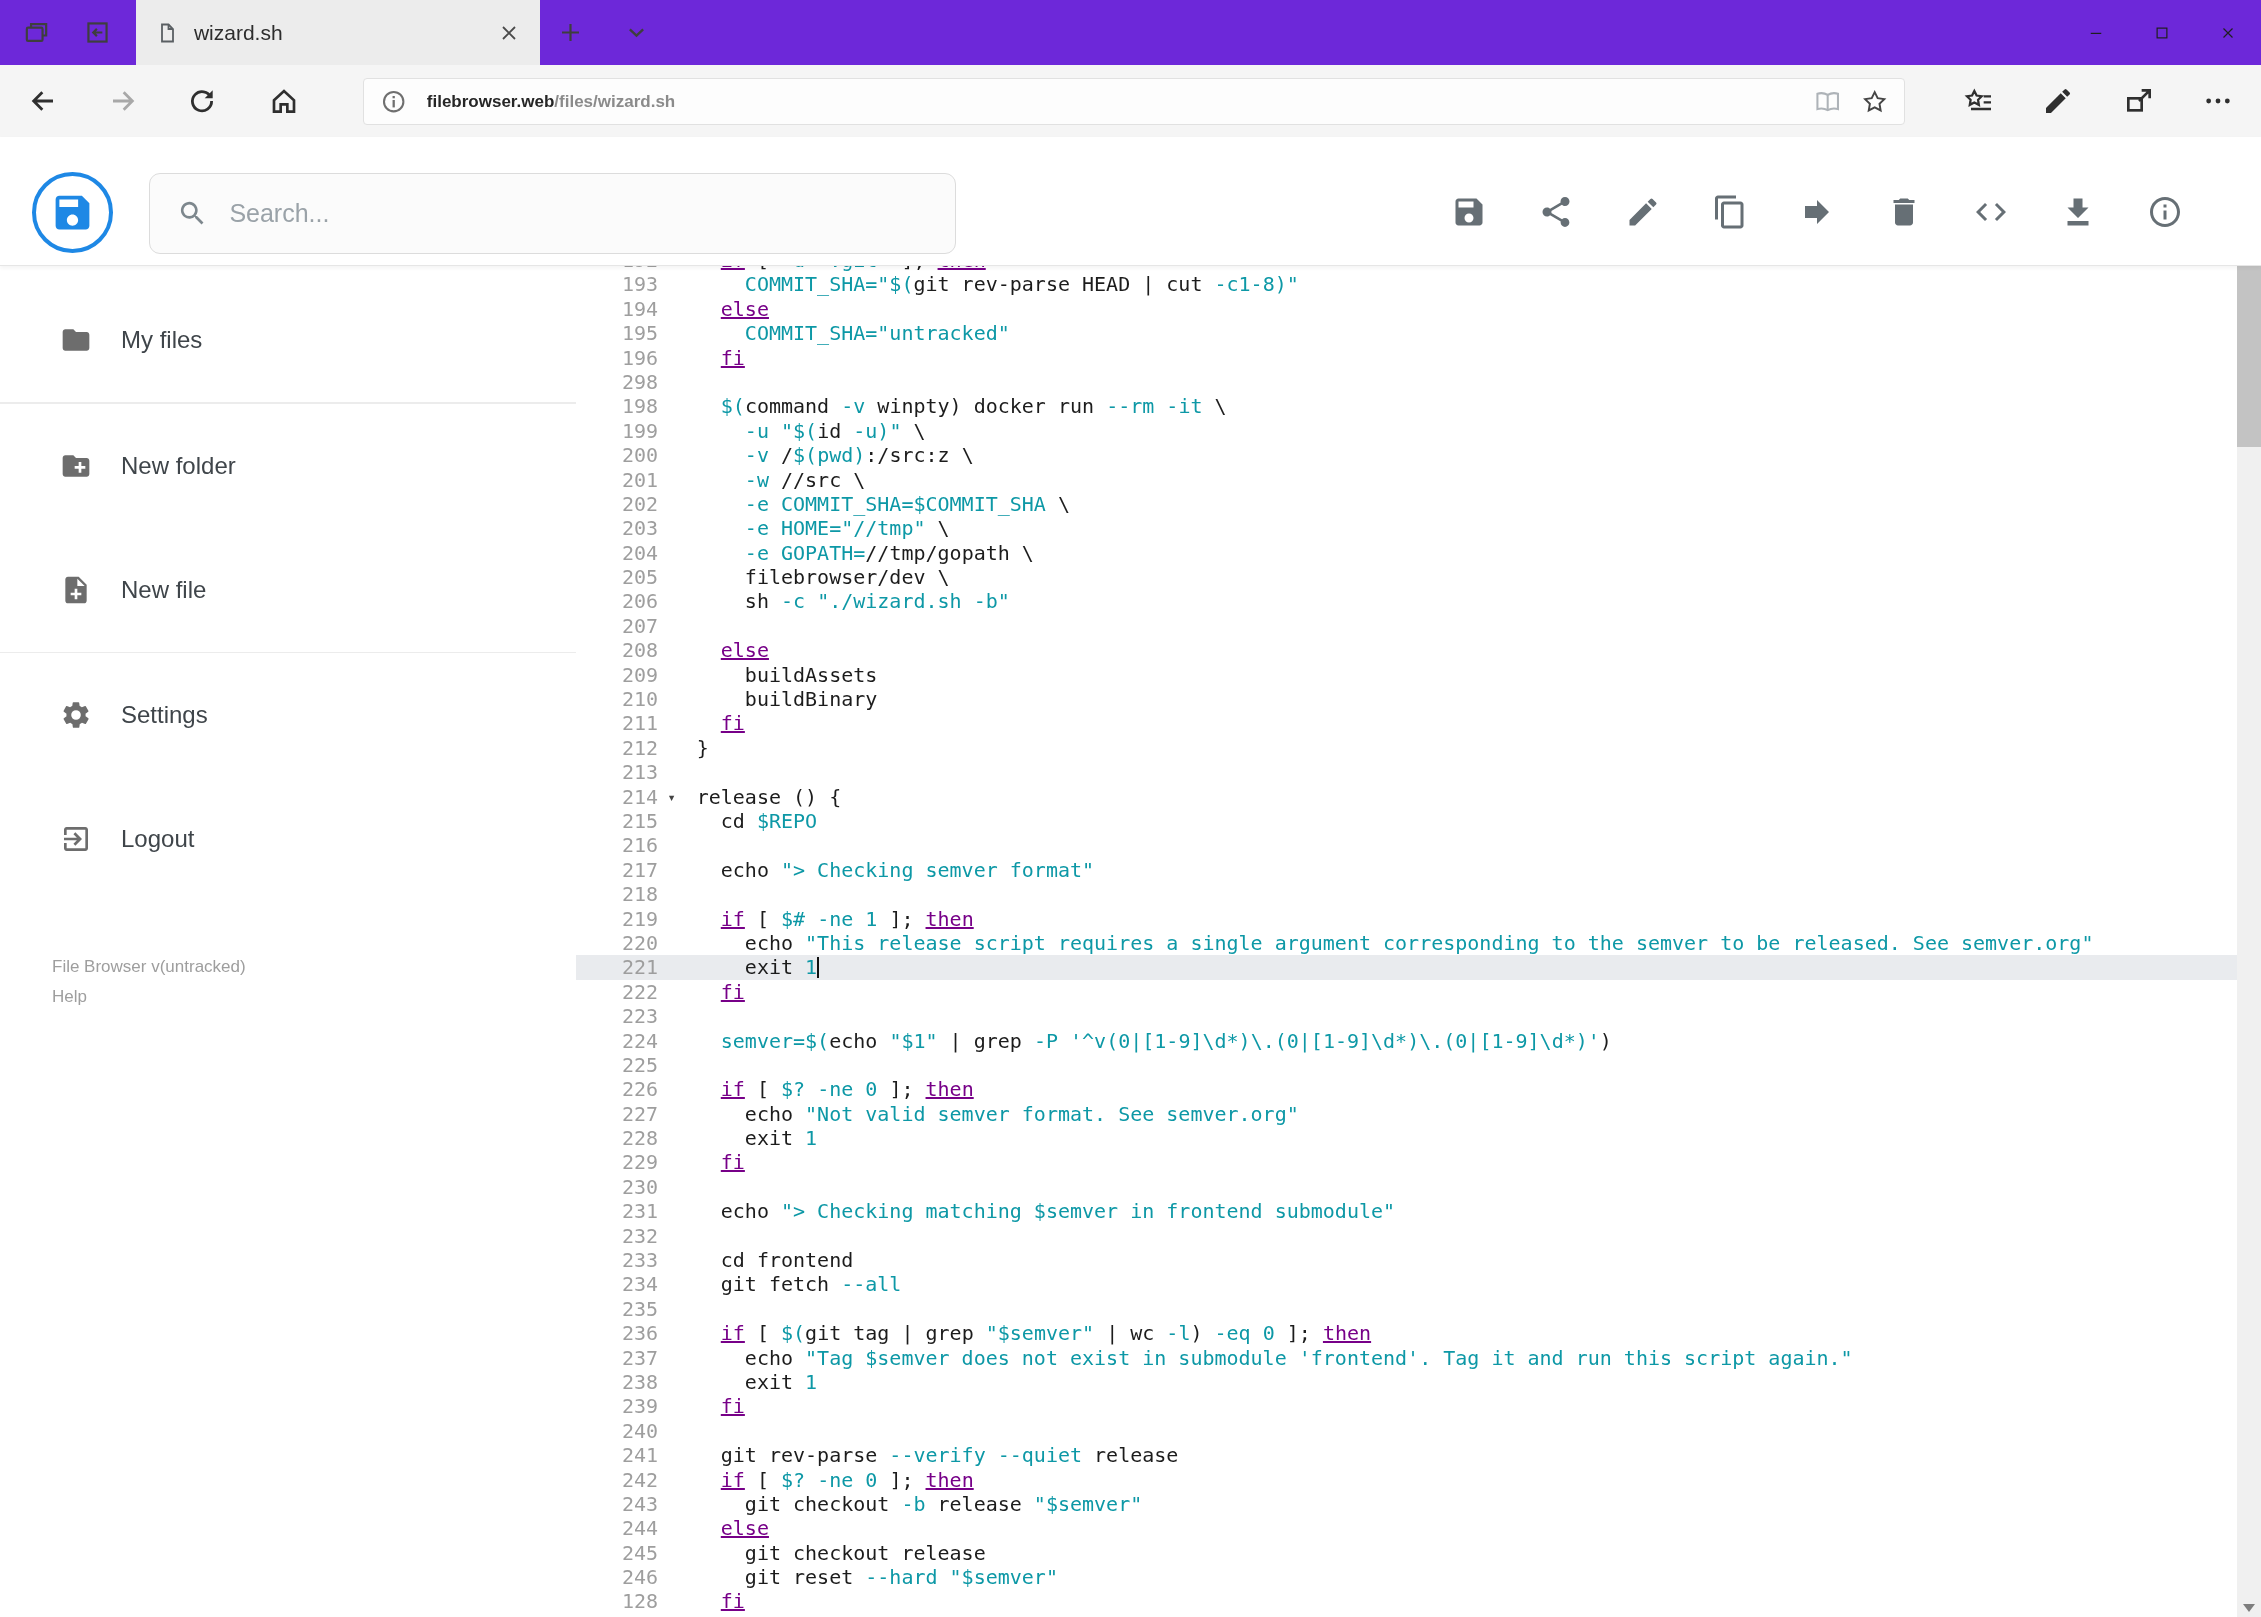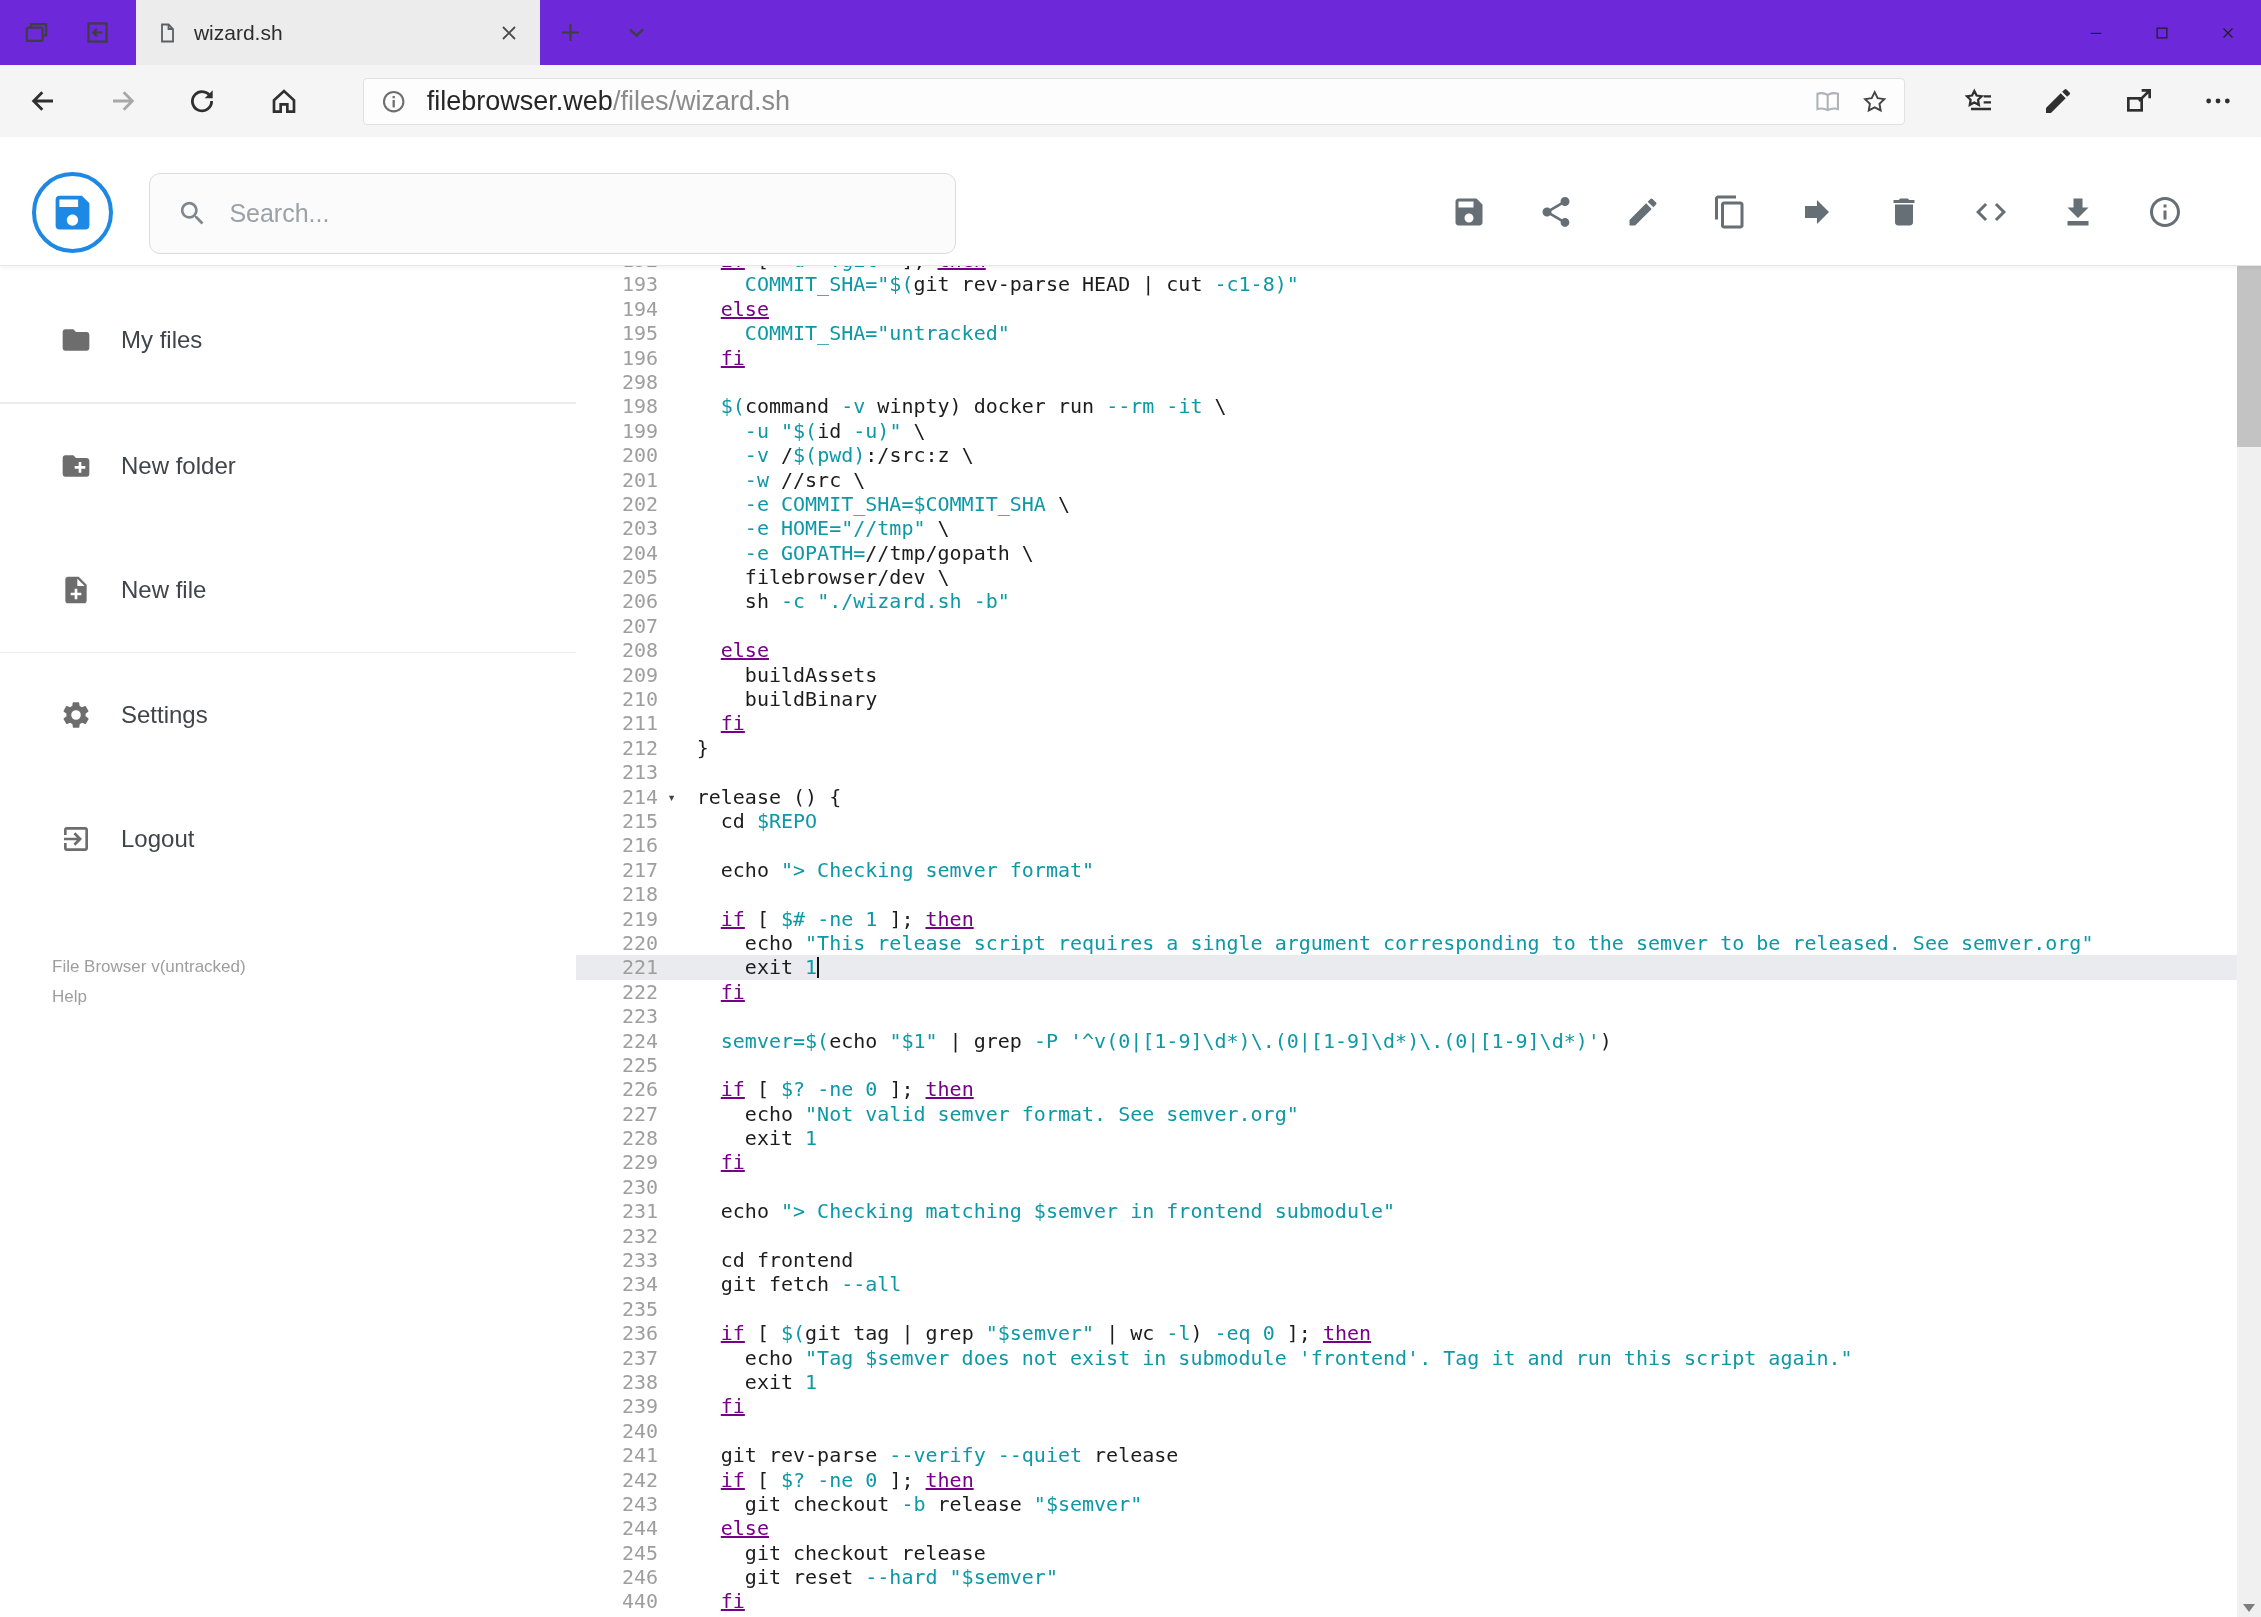--- a/index.html
+++ b/index.html
@@ -27,21 +27,21 @@
 
   
   .navbar { position:absolute; left:0; top:65px; width:100%; height:73px; background:#f5f5f5; }
   .nav-icon { position:absolute; top:20px; width:32px; height:32px; color:#2f2f2f; }
   .nav-icon svg { width:100%; height:100%; }
   .nav-icon.disabled { color:#a8a8a8; }
   .addressbar { position:absolute; left:363px; top:13px; width:1542px; height:47px; background:#fdfdfd;
                 border:1.6px solid #e1e1e1; border-radius:4px; display:flex; align-items:center; padding:0 16px; gap:19.4px; }
   .addr-icon { width:27.4px; height:27.4px; color:#6f6f6f; flex:none; }
   .addr-icon svg { width:100%; height:100%; }
-  .url { font-size:27px; white-space:nowrap; }
+  .url { font-size:17px; white-space:nowrap;font-weight:bold; }
   .url .host { color:#262626; }
   .url .path { color:#8b8b8b; }
   .addr-spacer { flex:1; }
 
   
   .app-header { position:absolute; left:0; top:137px; width:100%; height:129px; background:#fff;
                 border-bottom:1.6px solid #e6e6e6; box-shadow:0 2.4px 4px rgba(0,0,0,.05); z-index:2; }
   .logo { position:absolute; left:31.5px; top:35px; width:81px; height:81px; border-radius:50%;
           border:4.8px solid var(--brand); background:#fff; display:flex; align-items:center; justify-content:center; }
   .logo svg { width:45px; height:45px; }
@@ -390,21 +390,21 @@
         <div class="crow"><span class="gut">237</span><span class="fold"></span><span class="codeln"><span class="tok-p">    echo </span><span class="tok-s">"Tag $semver does not exist in submodule 'frontend'. Tag it and run this script again."</span></span></div>
         <div class="crow"><span class="gut">238</span><span class="fold"></span><span class="codeln"><span class="tok-p">    exit </span><span class="tok-s">1</span></span></div>
         <div class="crow"><span class="gut">239</span><span class="fold"></span><span class="codeln"><span class="tok-p">  </span><span class="tok-k">fi</span></span></div>
         <div class="crow"><span class="gut">240</span><span class="fold"></span><span class="codeln"></span></div>
         <div class="crow"><span class="gut">241</span><span class="fold"></span><span class="codeln"><span class="tok-p">  git rev-parse </span><span class="tok-s">--verify</span><span class="tok-p"> </span><span class="tok-s">--quiet</span><span class="tok-p"> release</span></span></div>
         <div class="crow"><span class="gut">242</span><span class="fold"></span><span class="codeln"><span class="tok-p">  </span><span class="tok-k">if</span><span class="tok-p"> [ </span><span class="tok-s">$?</span><span class="tok-p"> </span><span class="tok-s">-ne</span><span class="tok-p"> </span><span class="tok-s">0</span><span class="tok-p"> ]; </span><span class="tok-k">then</span></span></div>
         <div class="crow"><span class="gut">243</span><span class="fold"></span><span class="codeln"><span class="tok-p">    git checkout </span><span class="tok-s">-b</span><span class="tok-p"> release </span><span class="tok-s">"$semver"</span></span></div>
         <div class="crow"><span class="gut">244</span><span class="fold"></span><span class="codeln"><span class="tok-p">  </span><span class="tok-k">else</span></span></div>
         <div class="crow"><span class="gut">245</span><span class="fold"></span><span class="codeln"><span class="tok-p">    git checkout release</span></span></div>
         <div class="crow"><span class="gut">246</span><span class="fold"></span><span class="codeln"><span class="tok-p">    git reset </span><span class="tok-s">--hard</span><span class="tok-p"> </span><span class="tok-s">"$semver"</span></span></div>
-        <div class="crow"><span class="gut">440</span><span class="fold"></span><span class="codeln"><span class="tok-p">  </span><span class="tok-k">fi</span></span></div>
+        <div class="crow"><span class="gut">128</span><span class="fold"></span><span class="codeln"><span class="tok-p">  </span><span class="tok-k">fi</span></span></div>
       </div>
   </div>
 
   <div class="scrollbar">
     <button class="sb-btn up">
         <div class="tri-up"></div>
       </button>
     <div class="sb-thumb"></div>
     <button class="sb-btn down">
         <div class="tri-down"></div>

